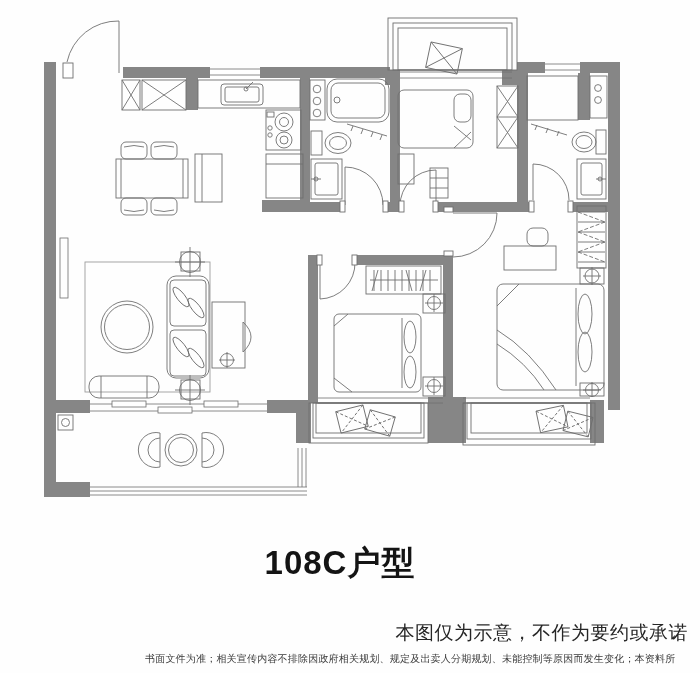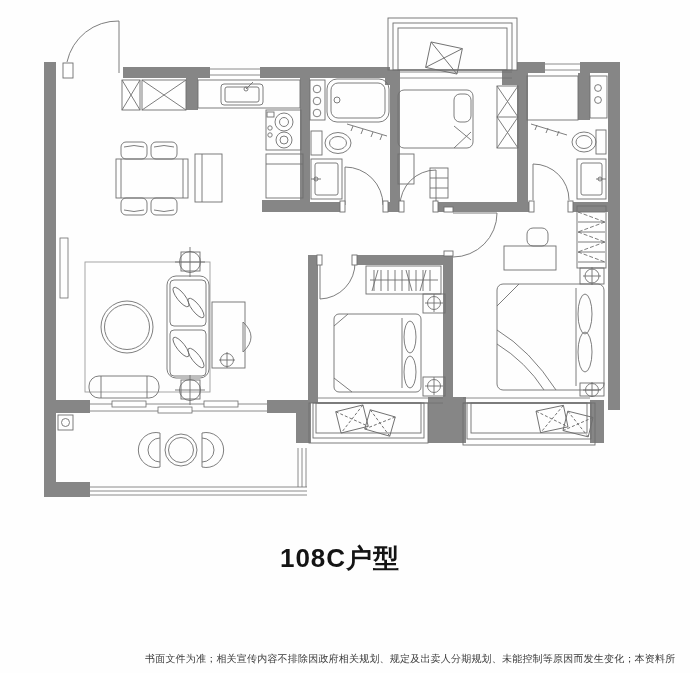--- a/index.html
+++ b/index.html
@@ -1,20 +1,20 @@
 <!DOCTYPE html>
 <html><head>
 <meta charset="utf-8">
 <style>
   html,body{margin:0;padding:0;background:#ffffff;}
   .page{position:relative;width:700px;height:673px;background:#fefefe;overflow:hidden;
         font-family:"Liberation Sans","DejaVu Sans",sans-serif;}
   .plan-wrap{position:absolute;left:0;top:0;width:700px;height:530px;}
   .plan-title{position:absolute;left:0;top:541px;width:680px;text-align:center;
-      font-size:26px;font-weight:bold;letter-spacing:1px;color:#141414;}
+      font-size:33px;font-weight:bold;letter-spacing:1px;color:#141414;}
   .notice{position:absolute;right:12px;top:620px;width:680px;text-align:right;
       font-size:19px;color:#262626;letter-spacing:0.5px;}
   .disclaimer{position:absolute;left:145px;top:652px;width:550px;
       font-size:10px;line-height:13.2px;color:#3a3a3a;letter-spacing:0.2px;}
   svg{display:block;}
 </style>
 </head>
 <body>
 
 <div class="page">
@@ -277,19 +277,20 @@
         <circle cx="181" cy="450" r="16"></circle>
         <circle cx="181" cy="450" r="12.5"></circle>
       </g>
 
     </g>
   </svg>
   </div>
 
   <div class="plan-title">108C户型</div>
 
+  <div class="notice">本图仅为示意，不作为要约或承诺</div>
 
   <div class="disclaimer">
     <div>书面文件为准；相关宣传内容不排除因政府相关规划、规定及出卖人分期规划、未能控制等原因而发生变化；本资料所</div>
 
   </div>
 
 </div>
 
 </body></html>

